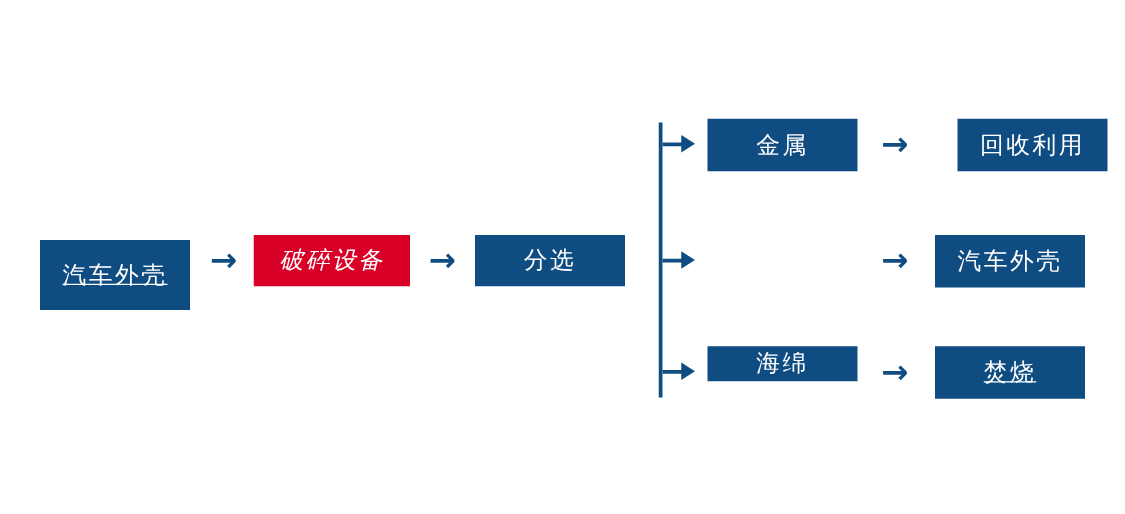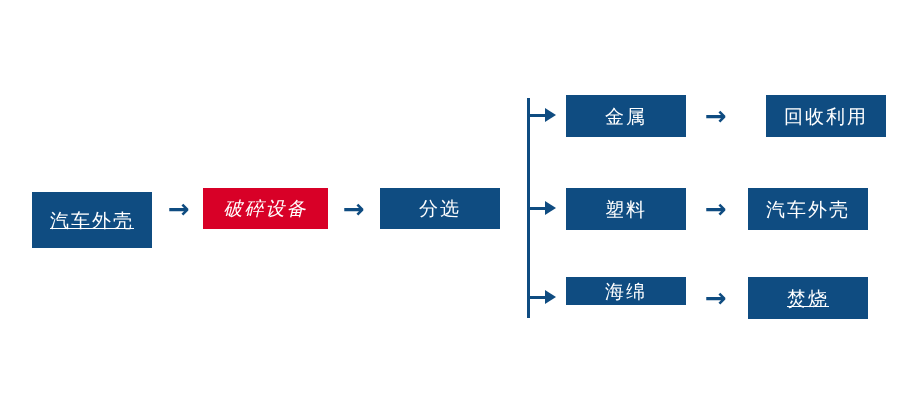--- a/index.html
+++ b/index.html
@@ -81,19 +81,18 @@
     <div id="split-bus" style="left: 527px; top: 98px; width: 3px; height: 220px;"></div>
     <div class="bus-stub" style="left: 530px; top: 114px; width: 16px;"></div>
     <div class="bus-stub" style="left: 530px; top: 207px; width: 16px;"></div>
     <div class="bus-stub" style="left: 530px; top: 296px; width: 16px;"></div>
     <div class="bus-head" style="left: 545px; top: 108px;"></div>
     <div class="bus-head" style="left: 545px; top: 201px;"></div>
     <div class="bus-head" style="left: 545px; top: 290px;"></div>
     <div class="node primary" style="left: 566px; top: 95px; width: 120px; height: 42px;">金属</div>
     <div class="arrow" style="left: 697px; top: 101px; width: 38px; height: 30px;">→</div>
     <div class="node primary" style="left: 748px; top: 95px; width: 120px; height: 42px; margin-left: 18px;">回收利用</div>
-    <div class="node primary" style="left: 566px; top: 188px; width: 120px; height: 42px;">塑料</div>
     <div class="arrow" style="left: 697px; top: 194px; width: 38px; height: 30px;">→</div>
     <div class="node primary" style="left: 748px; top: 188px; width: 120px; height: 42px;">汽车外壳</div>
     <div class="node primary" style="left: 566px; top: 277px; width: 120px; height: 28px;">海绵</div>
     <div class="arrow" style="left: 697px; top: 283px; width: 38px; height: 30px;">→</div>
     <div class="node primary" style="left: 748px; top: 277px; width: 120px; height: 42px; text-decoration: underline;">焚烧</div>
   </div>
 
 </body></html>

